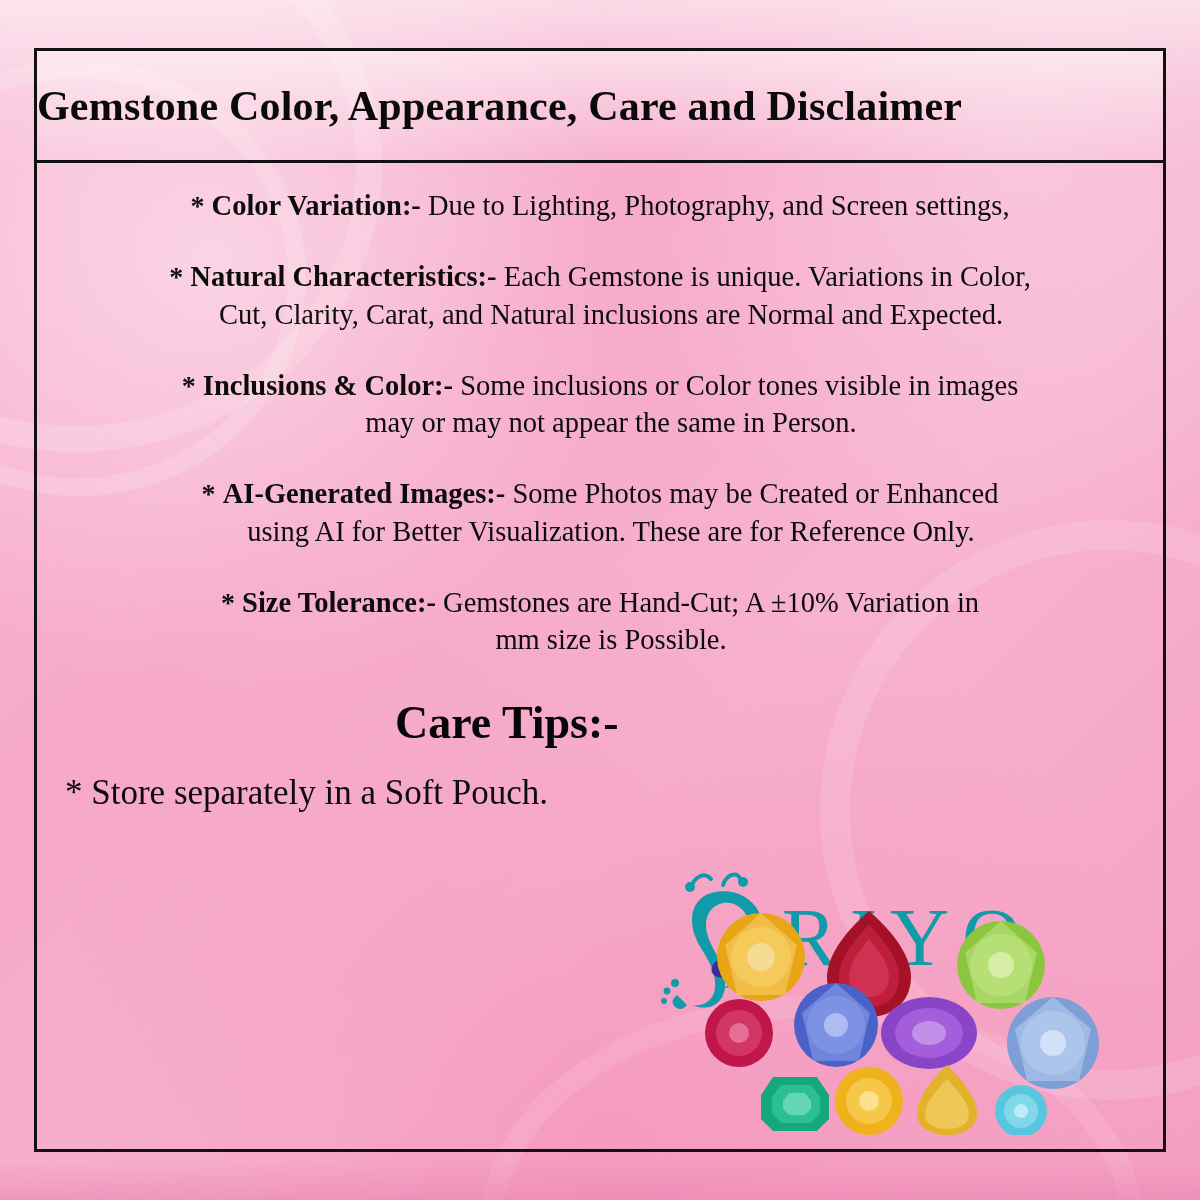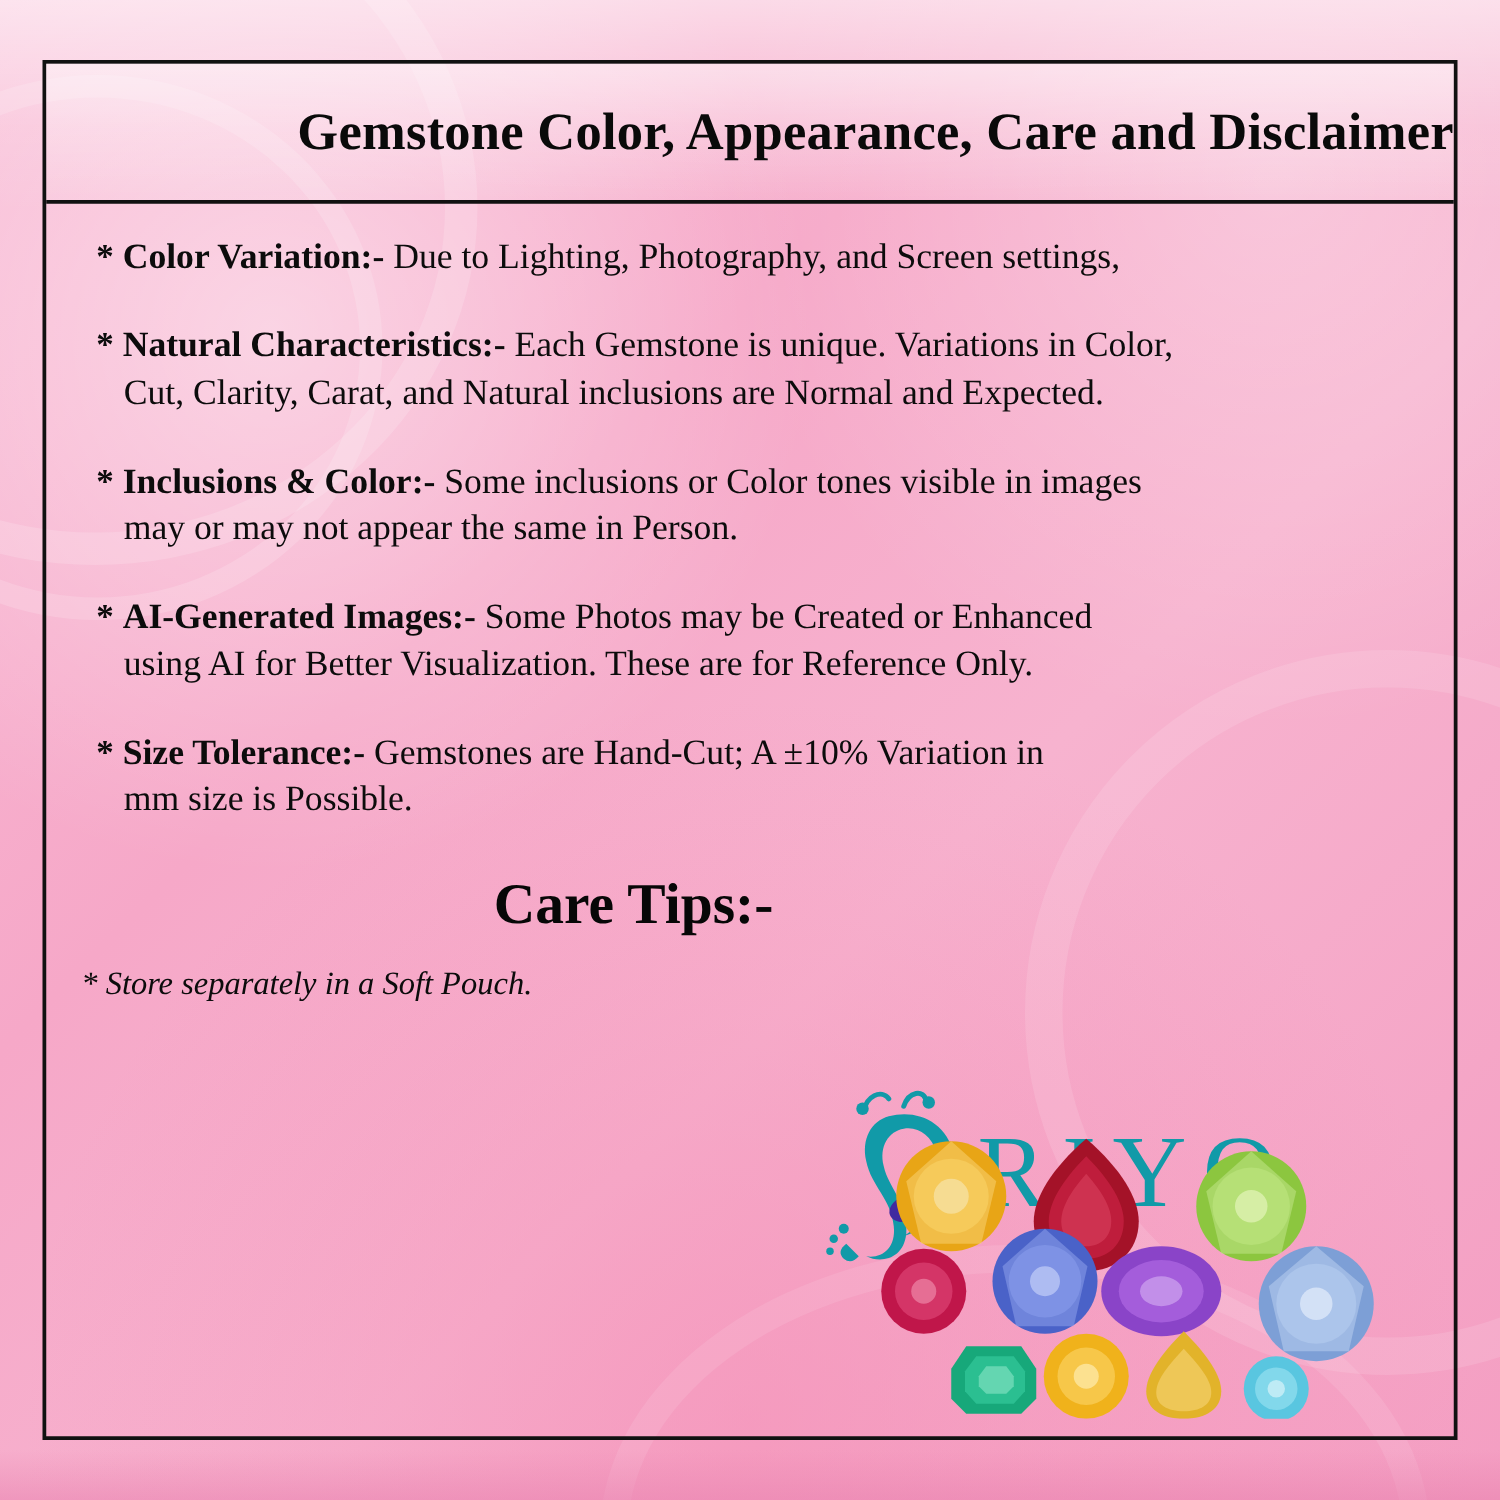--- a/index.html
+++ b/index.html
@@ -57,45 +57,46 @@
     border: 3px solid #111;
     background: transparent;
   }
 
   .title-bar {
     box-sizing: border-box;
     height: 112px;
     border-bottom: 3px solid #111;
     display: flex;
     align-items: center;
-    justify-content: flex-end;
+    justify-content: flex-start;
     background: linear-gradient(180deg, rgba(255,255,255,0.40), rgba(255,255,255,0.05));
   }
   .title {
     font-family: "Liberation Serif", serif;
     font-weight: bold;
     font-size: 42px;
     letter-spacing: 0.2px;
     color: #0a0a0a;
     white-space: nowrap;
   }
 
   .body-area {
     position: relative;
     padding: 24px 28px 0 28px;
     height: 986px;
     box-sizing: border-box;
   }
 
   .point {
     position: relative;
-    margin: 0 0 34px 12px;
+    margin: 0 0 34px 0;
     font-size: 28.5px;
     line-height: 1.30;
     color: #0c0c0c;
+    text-align: center;
   }
   .point .lead {
     font-weight: bold;
   }
   .point .star {
     font-weight: bold;
     font-size: 28px;
   }
   .point .l2 {
     display: block;
@@ -115,26 +116,25 @@
     font-weight: bold;
     font-size: 46px;
     color: #070707;
     white-space: nowrap;
   }
 
   .care-list {
     margin-top: 4px;
   }
   .care-item {
-    font-size: 26px;
+    font-size: 35px;
     line-height: 1.30;
     color: #0c0c0c;
     margin-bottom: 22px;
     max-width: 700px;
-    font-style: italic;
   }
   .care-item .l2 {
     display: block;
     padding-left: 18px;
   }
 
   
   .logo {
     position: absolute;
     right: 40px;

